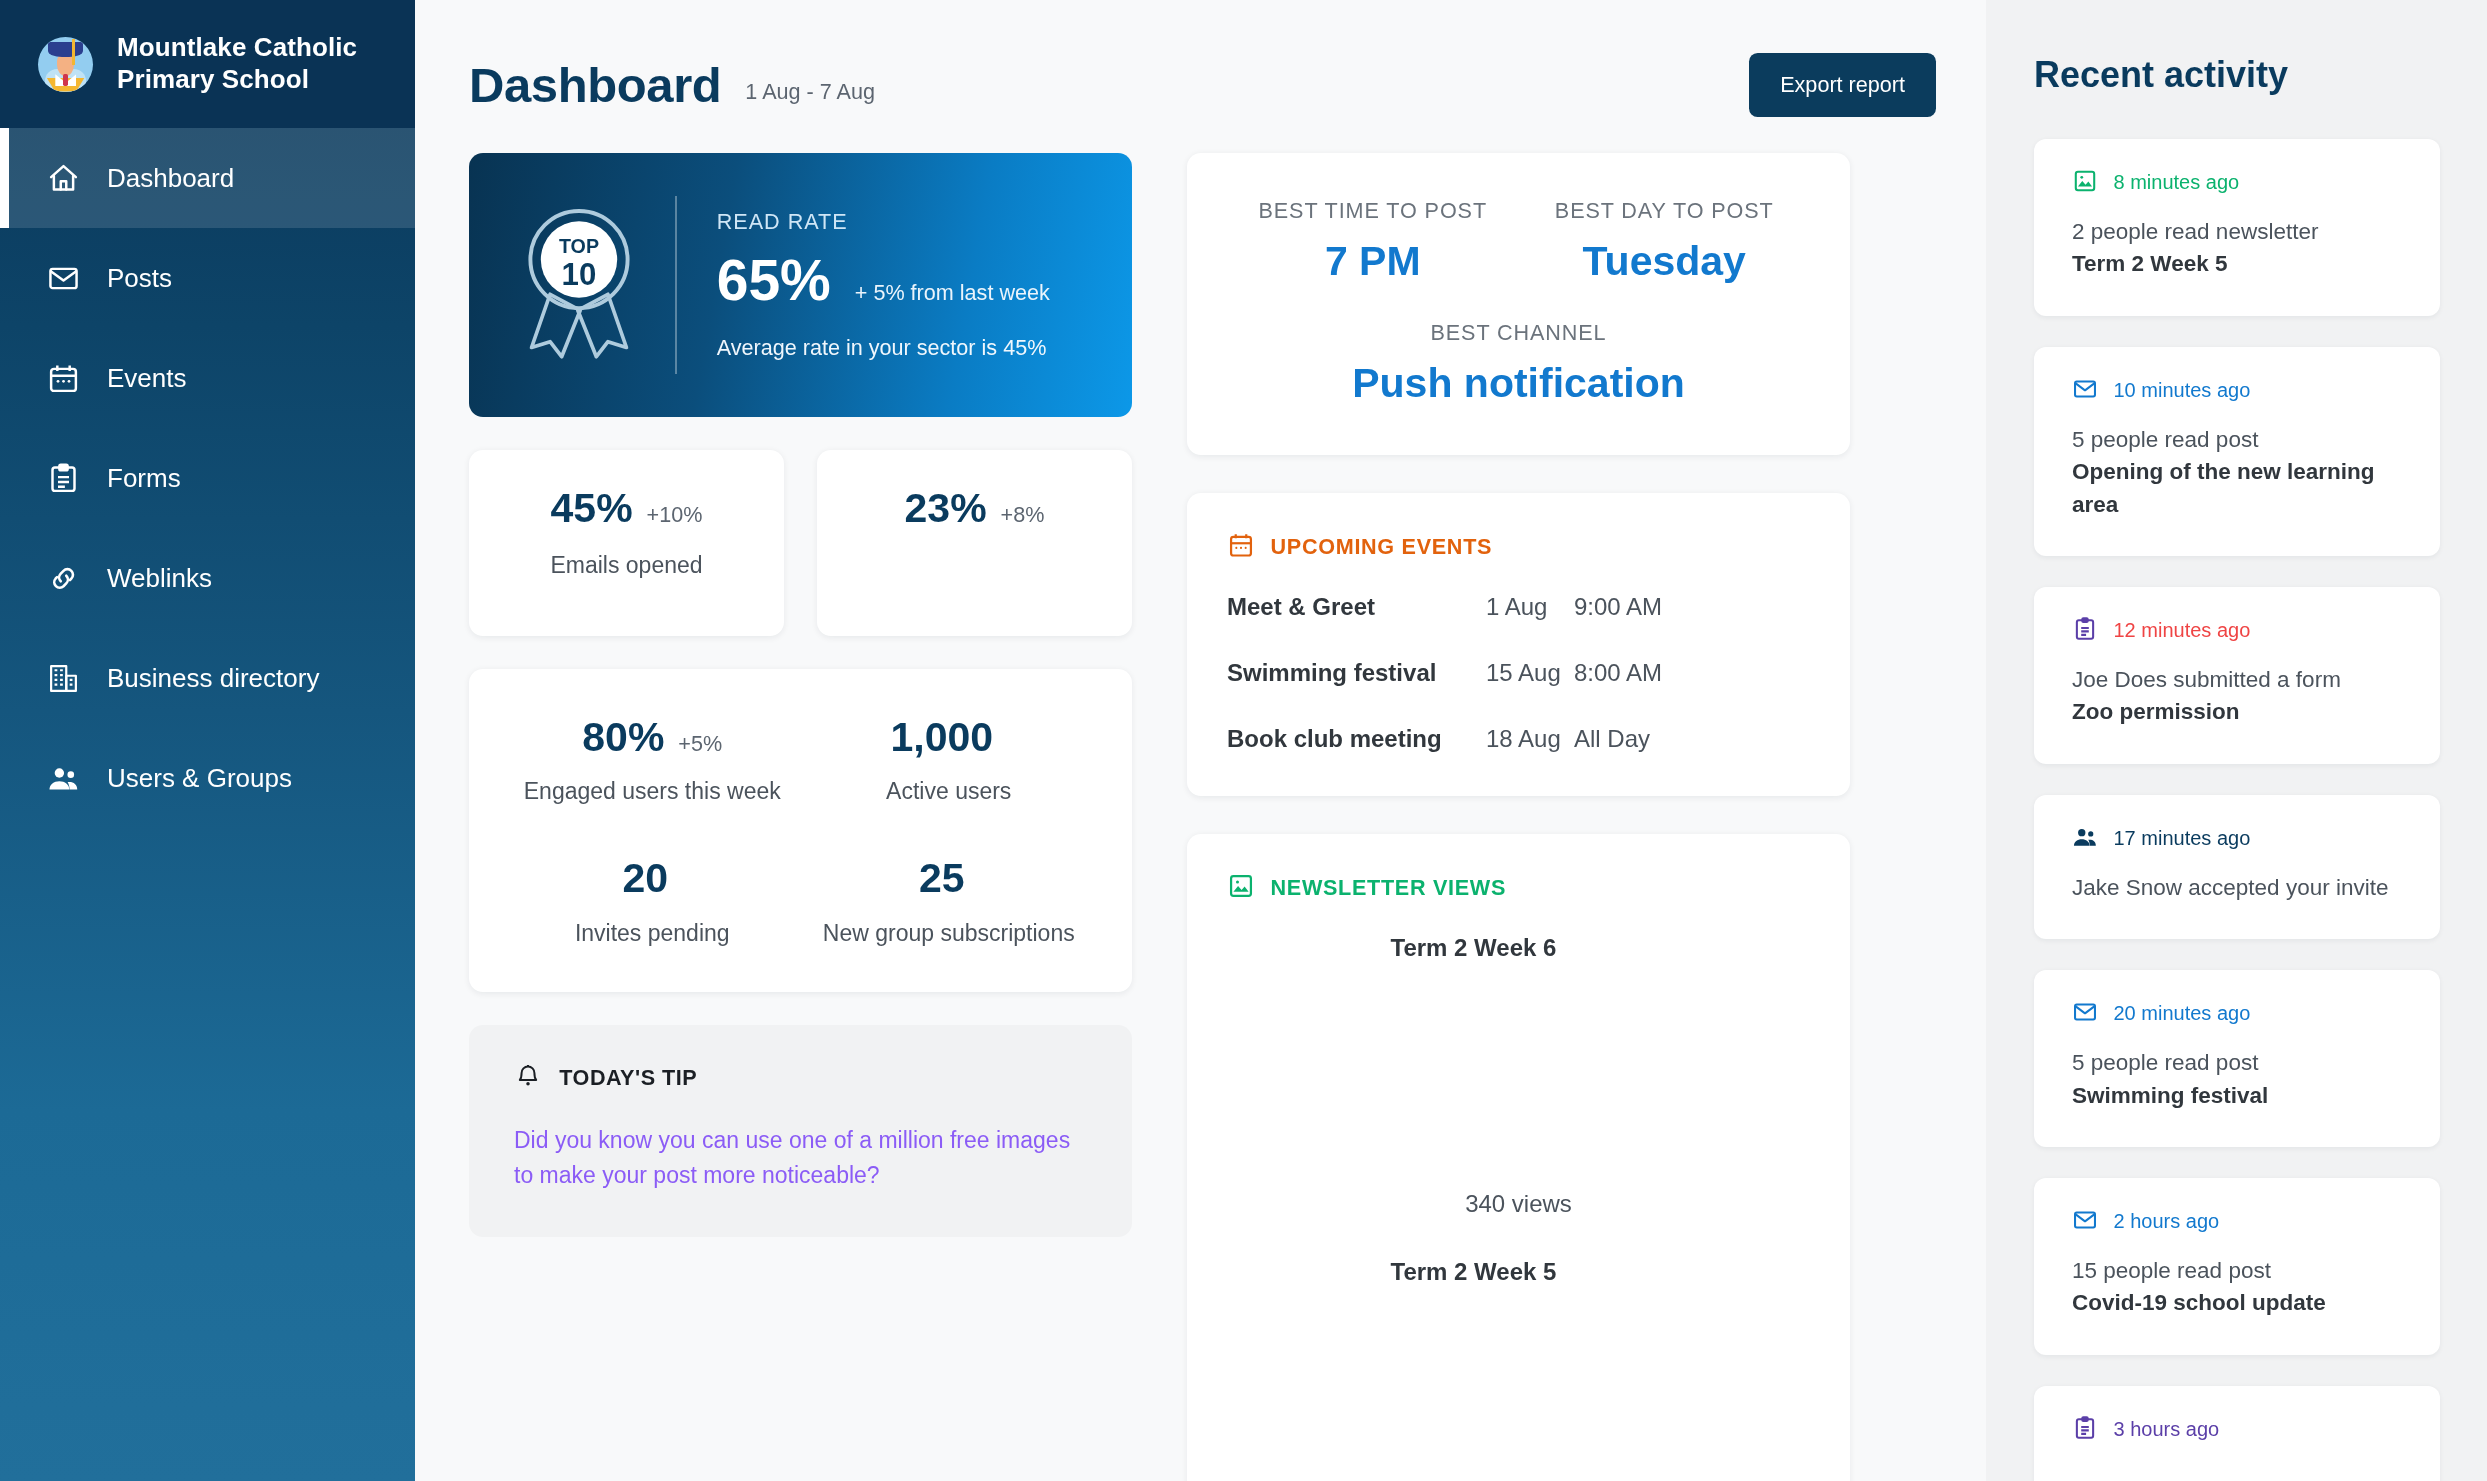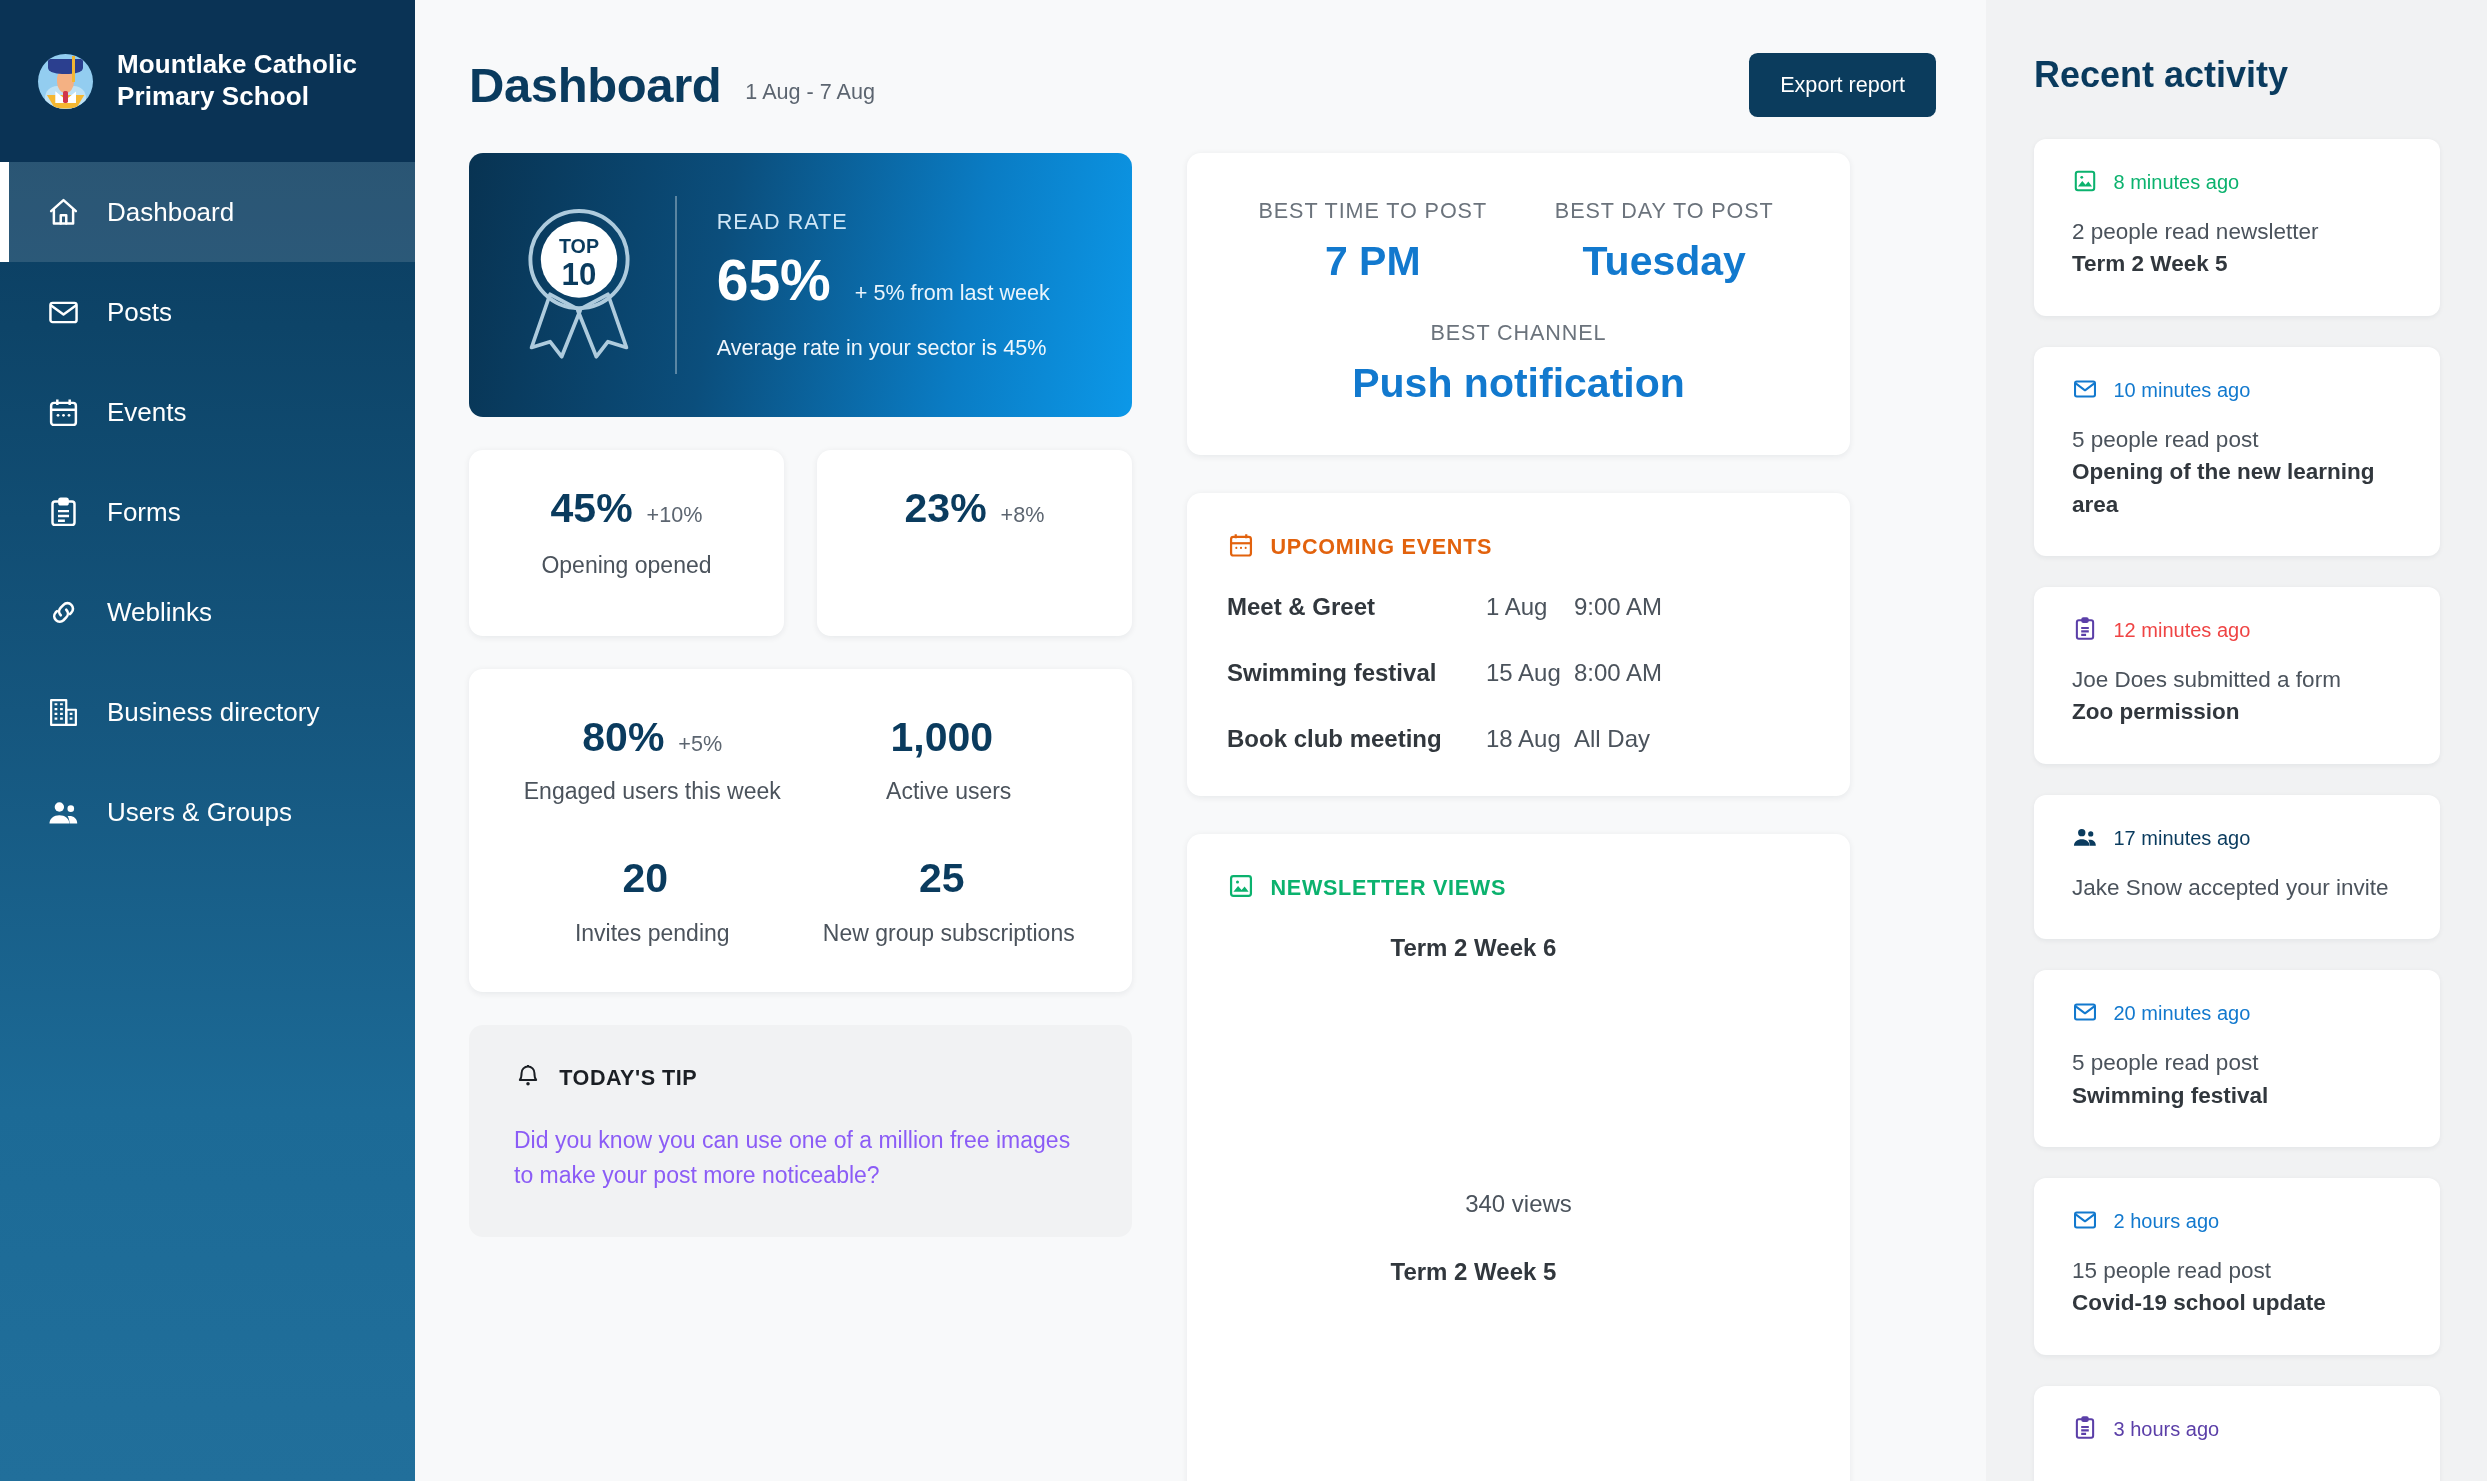--- a/index.html
+++ b/index.html
@@ -11,21 +11,21 @@
   }
   .app { display: flex; width: 2487px; height: 1482px; }
 
   
   .sidebar {
     width: 415px; height: 1482px; flex: 0 0 415px;
     background: linear-gradient(180deg, #0a3558 0%, #0d4468 22%, #15567e 48%, #1c6a96 75%, #216f9b 100%);
     position: relative;
   }
   .brand {
-    height: 162px; display: flex; align-items: center; gap: 24px;
+    height: 128px; display: flex; align-items: center; gap: 24px;
     padding: 0 38px;
     background: #0a3355;
   }
   .logo-circle {
     width: 55px; height: 55px; border-radius: 50%;
     background: #93cdf0; position: relative; overflow: hidden;
     flex: 0 0 55px;
   }
   .logo-cap {
     position: absolute; left: 10.4px; top: 5.2px; width: 35px; height: 15.5px;
@@ -319,21 +319,21 @@
             <div class="hero-sub">Average rate in your sector is 45%</div>
           </div>
         </section>
 
         <div class="pair">
           <div class="card stat-card">
             <div class="stat-row">
               <div class="stat-big">45%</div>
               <div class="stat-delta">+10%</div>
             </div>
-            <div class="stat-label">Opening opened</div>
+            <div class="stat-label">Emails opened</div>
           </div>
           <div class="card stat-card">
             <div class="stat-row">
               <div class="stat-big">23%</div>
               <div class="stat-delta">+8%</div>
             </div>
           </div>
         </div>
 
         <section class="card quad">

